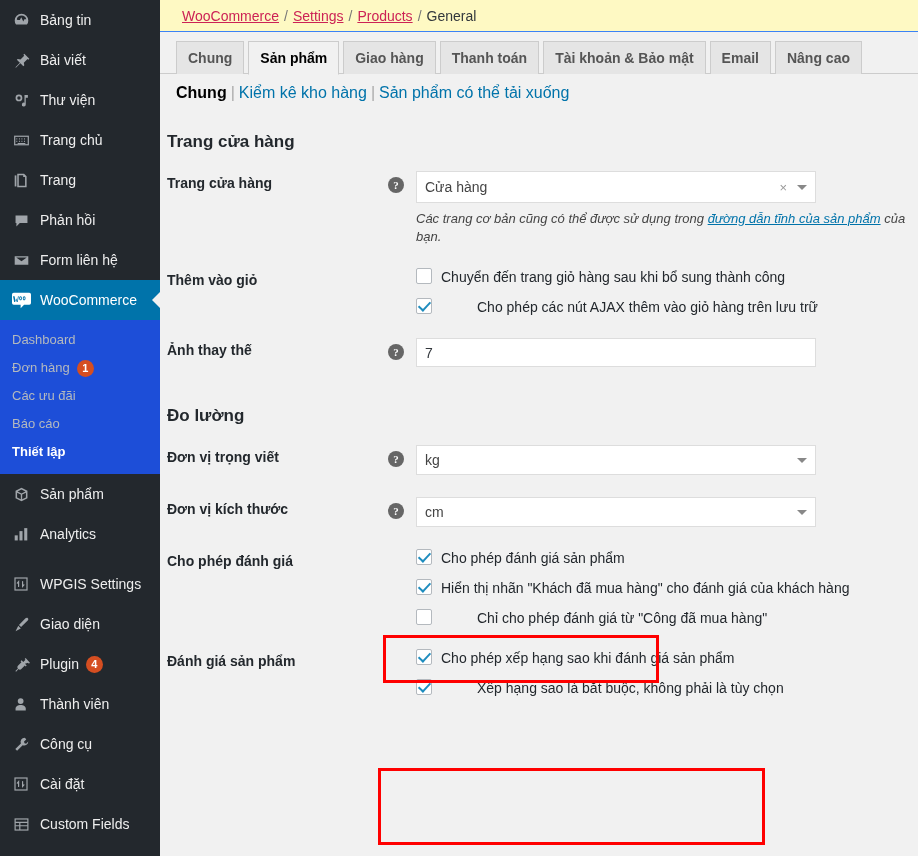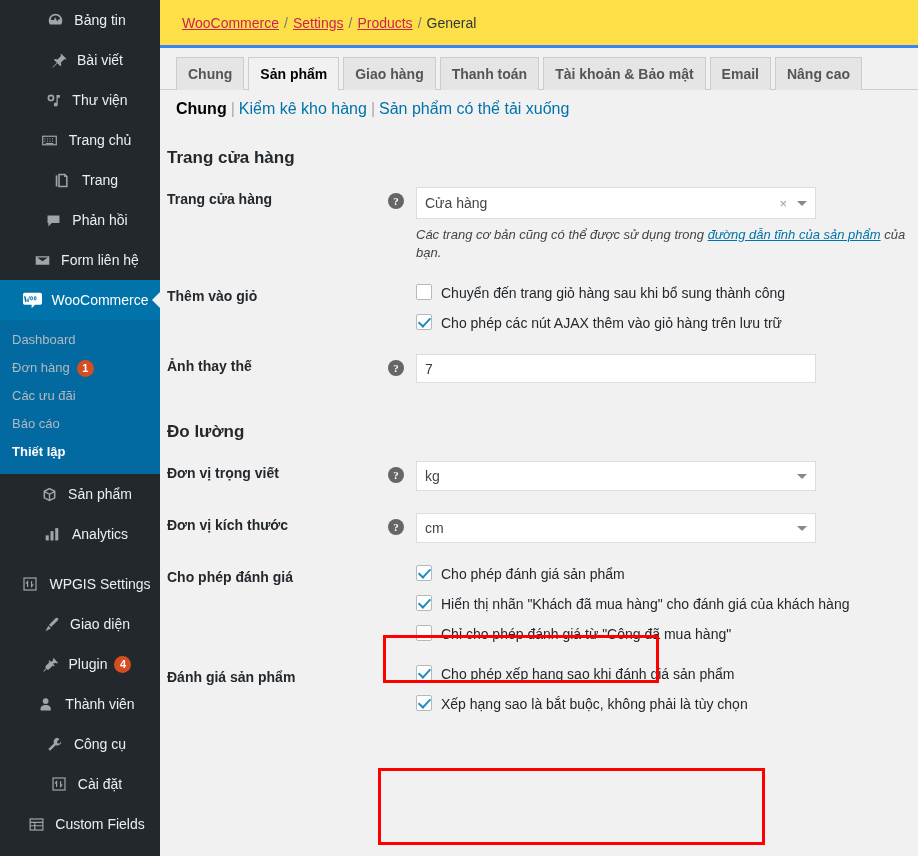--- a/index.html
+++ b/index.html
@@ -13,61 +13,61 @@
 
   
   .sidebar {
     width: 160px; min-width: 160px; height: 856px;
     background: #23282d; color: #eee;
     font-size: 14px; overflow: hidden; position: relative;
   }
   .menu-item {
     display: flex; align-items: center;
     height: 40px; padding: 0 0 0 10px;
-    color: #eee; position: relative; cursor: pointer; justify-content: center;
+    color: #eee; position: relative; cursor: pointer;
   }
   .menu-item .mi-icon {
     width: 22px; min-width: 22px; height: 20px;
     display: flex; align-items: center; justify-content: center;
     margin-right: 8px; color: #a0a5aa;
   }
   .menu-item .mi-label { font-size: 14px; line-height: 1; white-space: nowrap; }
   .menu-item.active {
     background: #0073aa; color: #fff;
   }
   .menu-item.active .mi-icon { color: #fff; }
   .menu-item.active::after {
     content: ""; position: absolute; right: 0; top: 50%;
     transform: translateY(-50%);
     border-top: 8px solid transparent;
     border-bottom: 8px solid transparent;
     border-right: 8px solid #f1f1f1;
   }
-  .submenu { background: #0369a1; padding: 6px 0 8px 0; }
+  .submenu { background: #1d4ed8; padding: 6px 0 8px 0; }
   .submenu-item {
     display: flex; align-items: center;
     padding: 5px 0 5px 12px; font-size: 13px;
     color: #b4b9be; cursor: pointer; line-height: 18px;
   }
   .submenu-item.current { color: #fff; font-weight: bold; }
   .sep { height: 10px; }
   .badge {
     display: inline-flex; align-items: center; justify-content: center;
     min-width: 17px; height: 17px; padding: 0 5px;
     margin-left: 7px; border-radius: 9px;
     background: #d54e21; color: #fff;
     font-size: 11px; font-weight: bold; line-height: 17px;
   }
   .sb-svg { display:block; }
 
   
   .main { flex: 1; height: 856px; position: relative; background: #f1f1f1; overflow: hidden; }
   .topbar {
-    height: 48px; background: #fde047; display: flex; align-items: center;
-    padding-left: 22px; border-bottom: 3px solid #3b82f6;
+    height: 32px; background: #fef9c3; display: flex; align-items: center;
+    padding-left: 22px; border-bottom: 1px solid #3b82f6;
   }
   .breadcrumb { font-size: 14px; color: #23282d; }
   .breadcrumb a { color: #cc2255; text-decoration: underline; cursor: pointer; }
   .breadcrumb .crumb-sep { color: #777; margin: 0 5px; }
   .breadcrumb .crumb-cur { color: #32373c; }
 
   .tabs-wrap {
     position: relative; height: 42px;
     padding-left: 16px; display: flex; align-items: flex-end;
     background: #f1f1f1;
@@ -141,21 +141,21 @@
     border-top: 5px solid #888;
   }
   .select2-box { height: 32px; }
   .desc {
     font-size: 13px; font-style: italic; color: #444;
     margin-top: 7px; line-height: 1.4;
   }
   .desc a { color: #0073aa; text-decoration: underline; cursor: pointer; }
 
   .cb-row { display: flex; margin-bottom: 12px; }
-  .cb-row:last-child { margin-bottom: 0; }
+  .cb-row:last-child { margin-bottom: 0; gap: 36px; }
   .cb {
     width: 16px; height: 16px; min-width: 16px;
     border: 1px solid #b4b9be; background: #fff; border-radius: 2px;
     margin-right: 9px; position: relative; cursor: pointer;
   }
   .cb.checked::after {
     content: ""; position: absolute;
     left: 4px; top: 0px; width: 5px; height: 10px;
     border: solid #1e8cbe; border-width: 0 2px 2px 0;
     transform: rotate(43deg);

